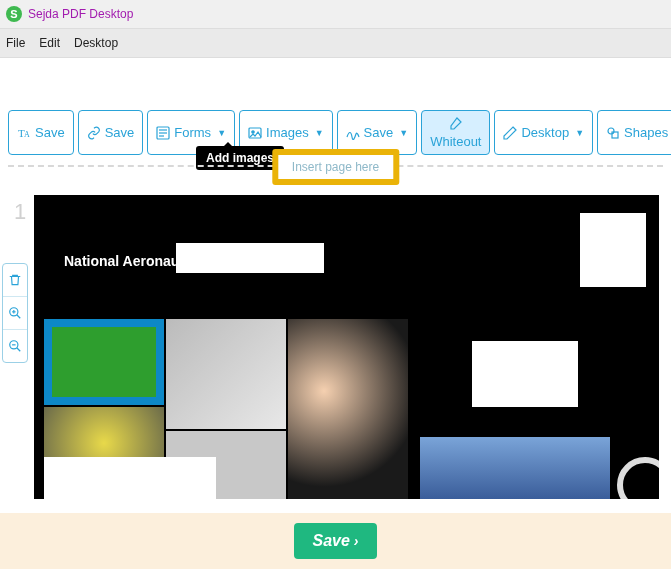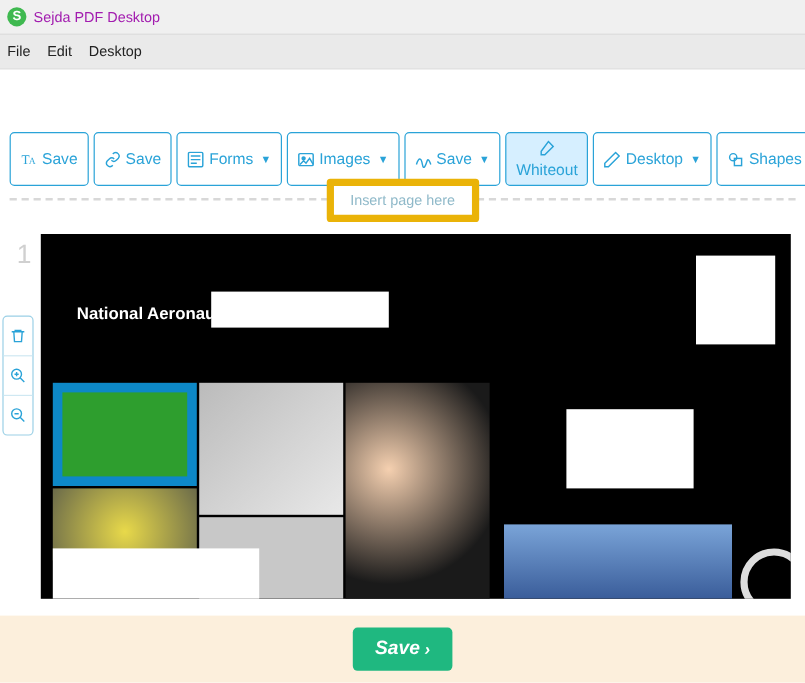--- a/index.html
+++ b/index.html
@@ -138,20 +138,21 @@
     <span class="tool-icon">
         <svg width="14" height="14" viewBox="0 0 14 14" fill="none" stroke="#2aa3d8" stroke-width="1.2">
           <circle cx="5" cy="5" r="3"></circle>
           <rect x="6" y="6" width="6" height="6"></rect>
         </svg>
       </span>
     <span>Shapes</span>
 
   </div>
 
+  <div class="tooltip">Add images</div>
 </div>
 
 <div class="dashed-sep">
   <button class="insert-btn">Insert page here</button>
 </div>
 
 <div class="workspace">
   <div class="page-num">1</div>
 
   <div class="side-tools">

